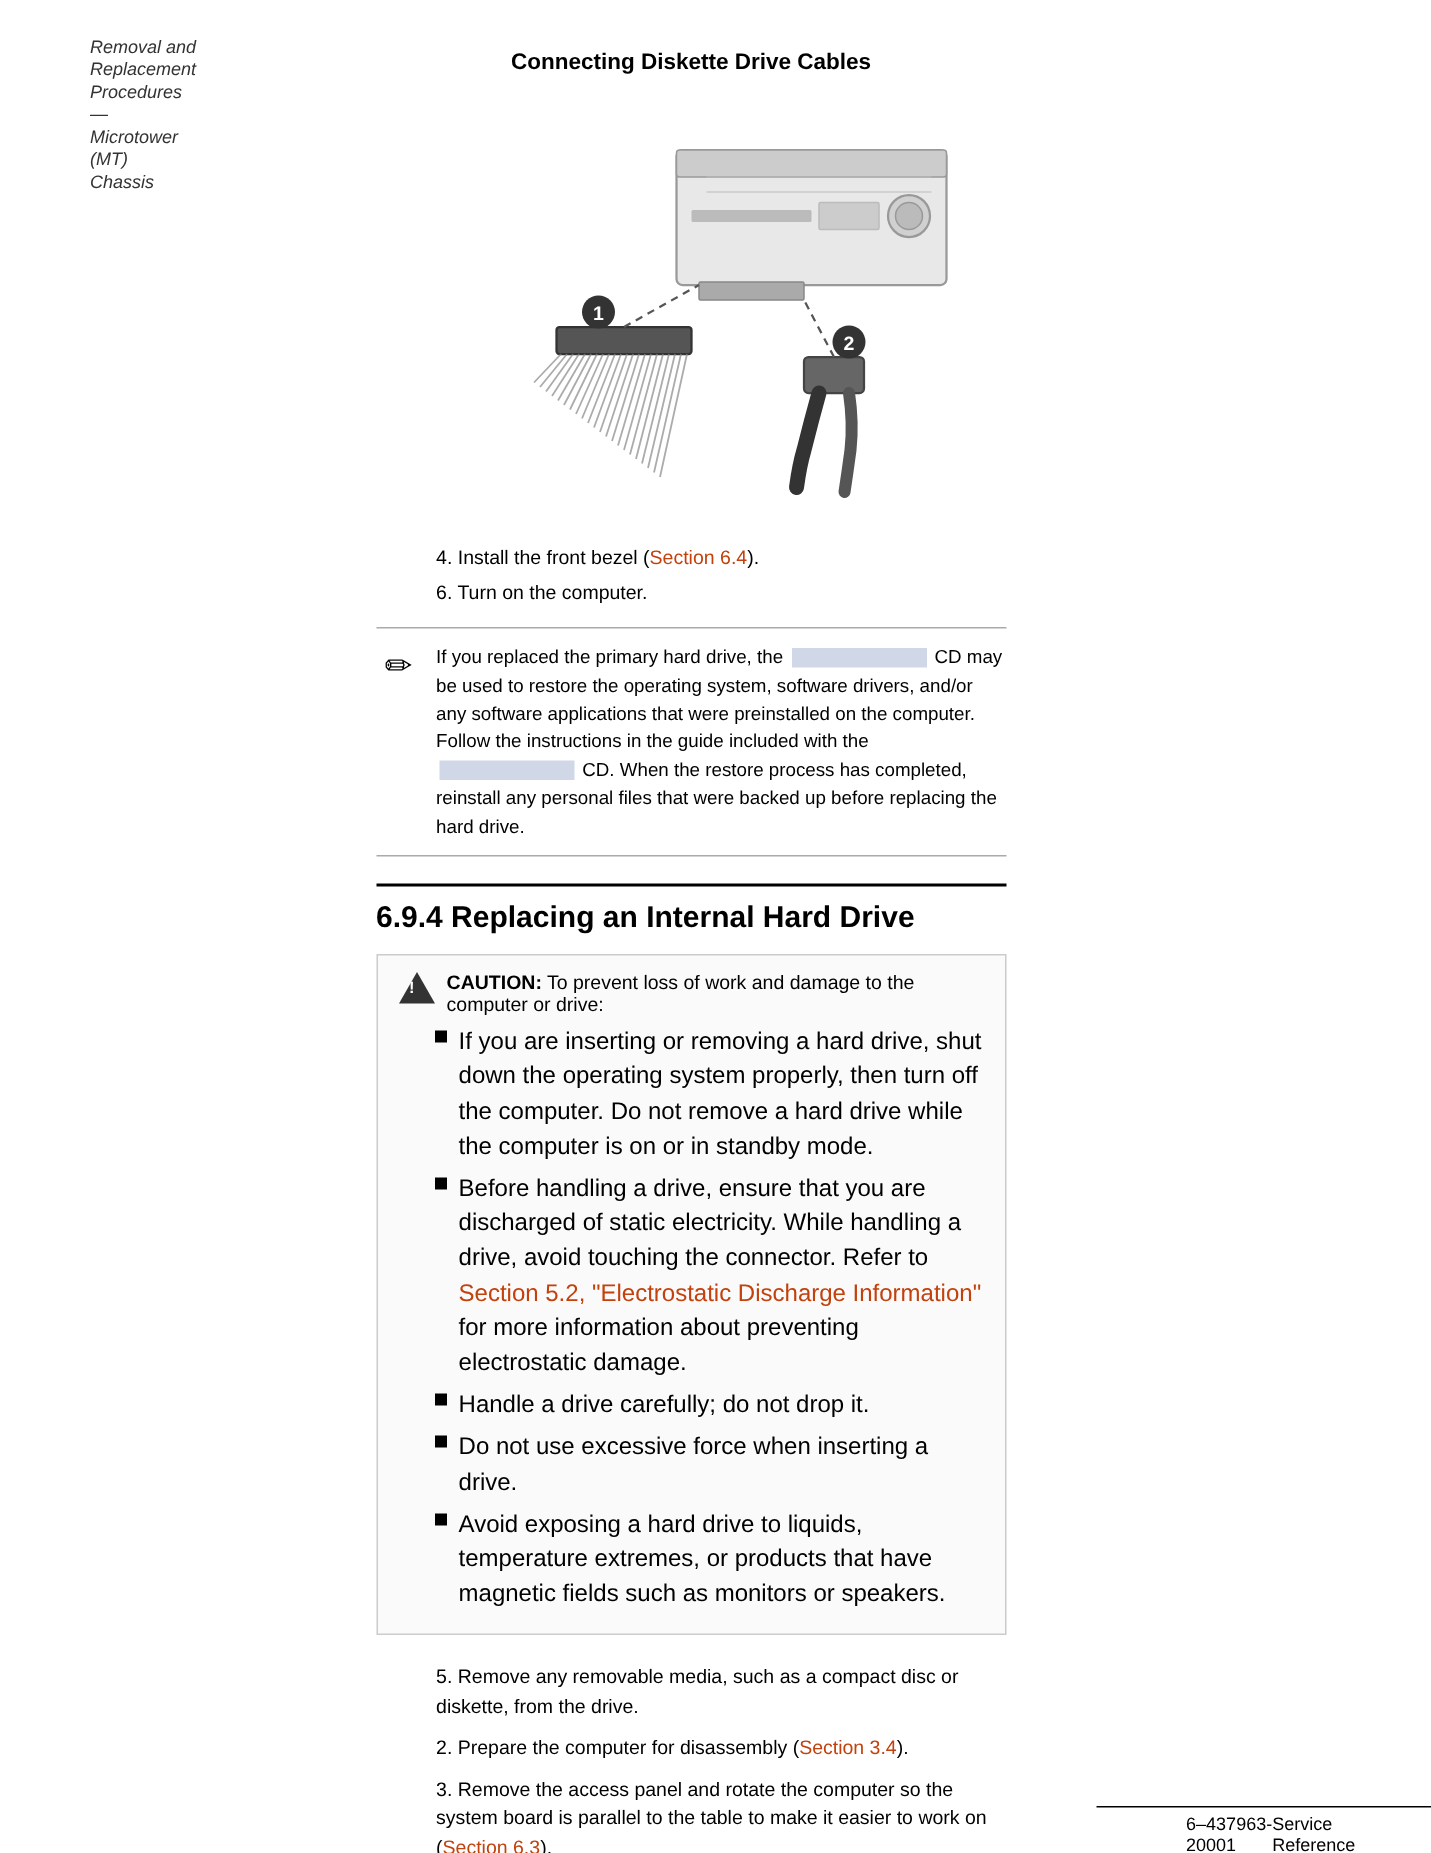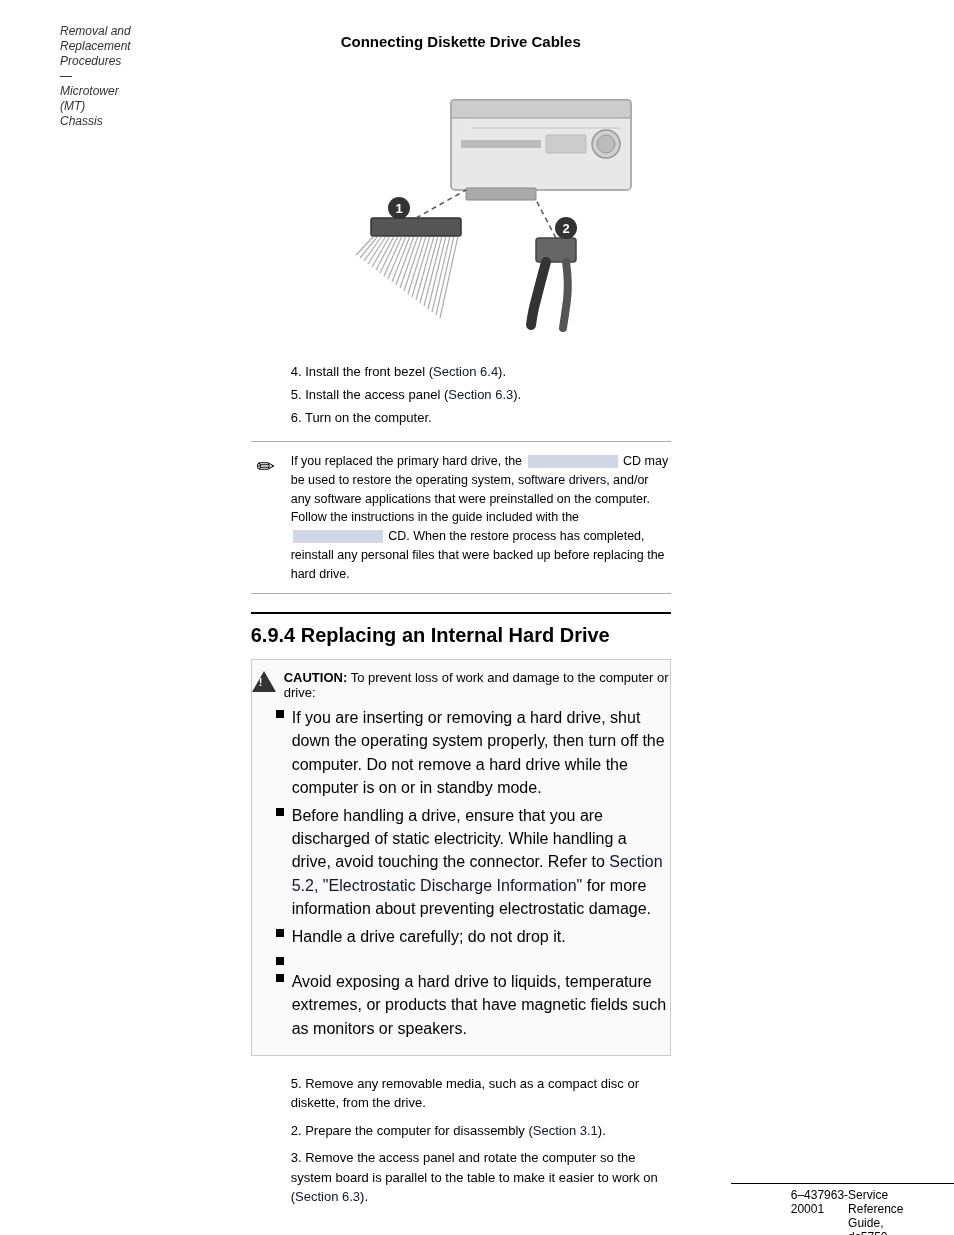--- a/index.html
+++ b/index.html
@@ -53,21 +53,21 @@
     }
     .steps-list {
       list-style: none;
       margin: 0 0 16px 40px;
     }
     .steps-list li {
       margin-bottom: 8px;
       font-size: 13px;
     }
     .link {
-      color: #0f172a;
+      color: #c2410c;
       text-decoration: none;
       text-align: center;
     }
     .note-box {
       display: flex;
       align-items: flex-start;
       border-top: 1px solid #aaa;
       border-bottom: 1px solid #aaa;
       padding: 10px 0;
       margin: 10px 0 18px 0;
@@ -86,21 +86,21 @@
     }
     .section-heading {
       font-size: 20px;
       font-weight: bold;
       border-top: 2px solid #000;
       padding-top: 10px;
       margin-bottom: 12px;
     }
     .caution-box {
       border: 1px solid #ccc;
-      padding: 10px 0;
+      padding: 10px 14px;
       margin-bottom: 18px;
       background: #fafafa;
     }
     .caution-header {
       display: flex;
       align-items: flex-start;
       gap: 8px;
       margin-bottom: 6px;
     }
     .caution-triangle {
@@ -240,23 +240,20 @@
         <circle cx="315" cy="158" r="11" fill="#333"></circle>
         <text x="315" y="163" text-anchor="middle" fill="white" font-weight="bold" font-size="13">2</text>
       </svg>
     </div>
 
     <ol class="steps-list">
       <li>
         <span>4. Install the front bezel (<a class="link" href="#section64">Section 6.4</a>).</span>
       </li>
       <li>
-        <span>5. Install the access panel (<a class="link" href="#section63">Section 6.3</a>).</span>
-      </li>
-      <li>
         <span>6. Turn on the computer.</span>
       </li>
     </ol>
 
     <div class="note-box">
       <div class="note-icon">✏</div>
       <div class="note-text">
         If you replaced the primary hard drive, the <span class="highlight-blank"></span> CD may be used to restore the operating system, software drivers, and/or any software applications that were preinstalled on the computer. Follow the instructions in the guide included with the <span class="highlight-blank"></span> CD. When the restore process has completed, reinstall any personal files that were backed up before replacing the hard drive.
       </div>
     </div>
@@ -276,34 +273,35 @@
         <li>
           <span class="bullet-sq"></span>
           <span>Before handling a drive, ensure that you are discharged of static electricity. While handling a drive, avoid touching the connector. Refer to <a class="link" href="#section52">Section 5.2, "Electrostatic Discharge Information"</a> for more information about preventing electrostatic damage.</span>
         </li>
         <li>
           <span class="bullet-sq"></span>
           <span>Handle a drive carefully; do not drop it.</span>
         </li>
         <li>
           <span class="bullet-sq"></span>
+          <span>Do not use excessive force when inserting a drive.</span>
         </li>
         <li>
           <span class="bullet-sq"></span>
           <span>Avoid exposing a hard drive to liquids, temperature extremes, or products that have magnetic fields such as monitors or speakers.</span>
         </li>
       </ul>
     </div>
 
     <ol class="steps-ordered">
       <li>
         <span>5. Remove any removable media, such as a compact disc or diskette, from the drive.</span>
       </li>
       <li>
-        <span>2. Prepare the computer for disassembly (<a class="link" href="#section61">Section 3.1</a>).</span>
+        <span>2. Prepare the computer for disassembly (<a class="link" href="#section61">Section 3.4</a>).</span>
       </li>
       <li>
         <span>3. Remove the access panel and rotate the computer so the system board is parallel to the table to make it easier to work on (<a class="link" href="#section63">Section 6.3</a>).</span>
       </li>
     </ol>
   </div>
 
   <div class="footer">
     <span>6–20</span>
     <span>437963-001</span>

